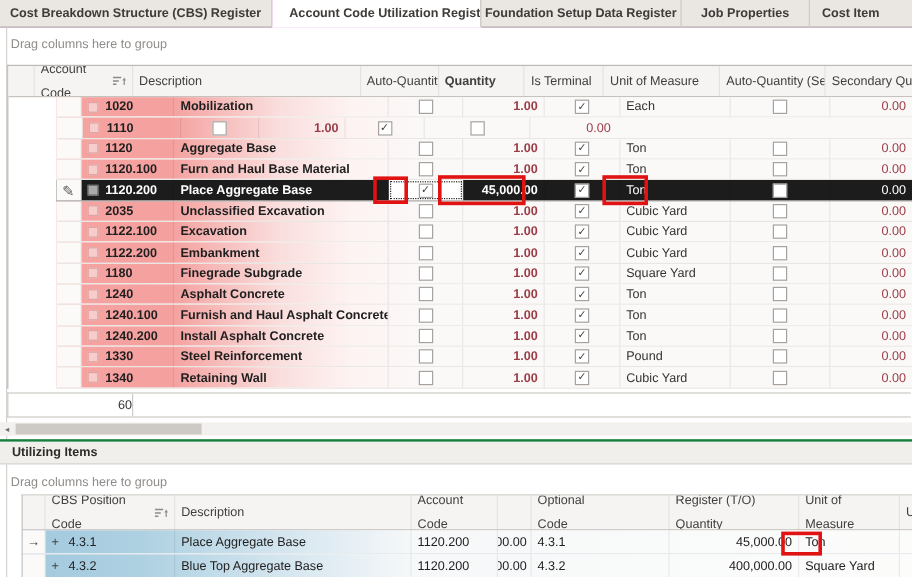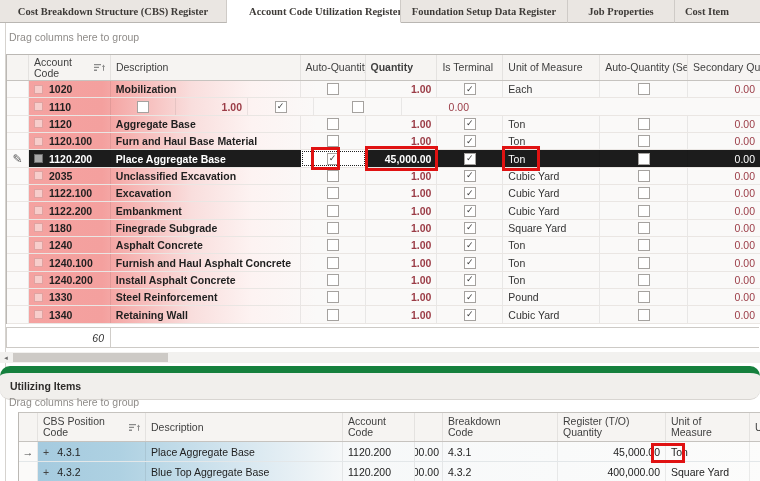--- a/index.html
+++ b/index.html
@@ -1,47 +1,47 @@
 <!DOCTYPE html>
 <html><head>
 <meta charset="utf-8">
 <style>
   * { box-sizing: border-box; margin: 0; padding: 0; }
   html,body { background:#fff; }
   body { font-family:"Liberation Sans", sans-serif; font-size:10.5px; color:#333; }
   #screen { position:relative; width:760px; height:481px; background:#fff; overflow:hidden; }
 
   
-  .tabbar { position:absolute; left:0; top:0; width:760px; height:23px; display:flex; background:#d946ef;font-family:Liberation Serif, serif; }
+  .tabbar { position:absolute; left:0; top:0; width:760px; height:23px; display:flex; background:#d946ef; }
   .tab { height:23px; display:flex; align-items:center; justify-content:center; font-weight:bold;
          color:#3E3B38; border-right:1px solid #CFCBC7; border-bottom:1px solid #B9B6B2;
          overflow:hidden; white-space:nowrap; background:#EAE6E2; padding:0 4px; }
   .tab.active { background:#fff; border-bottom:1px solid #fff; }
   .tab-close { display:inline-flex; width:13px; height:13px; border-radius:50%; background:#8A8886;
                color:#fff; font-size:8px; line-height:13px; align-items:center; justify-content:center;
                margin-left:10px; font-weight:bold; }
 
   
   .group-hint { position:absolute; color:#8F8C89; }
   .left-panel-border { position:absolute; left:5px; top:23px; width:1px; height:458px; background:#D6D3CF; }
 
   
   .cell { display:flex; align-items:center; padding:0 5px; border-right:1px solid rgba(0,0,0,0.07);
           overflow:hidden; white-space:nowrap; }
   .num { justify-content:flex-end; color:#9B3C46; }
   .center { justify-content:center; }
   .hdr { background:#F6F4F2; color:#3F3F3F; }
   .hdr .cell { align-items:center; }
-  .hdr-text { line-height:11px; }
+  .hdr-text { line-height:20px; }
 
   
   #top-grid { position:absolute; left:6px; top:54px; width:754px; border-top:1px solid #BBB8B4; border-left:1px solid #BBB8B4; }
   #top-grid .hdr { display:flex; height:26px; border-bottom:1px solid #C6C3BF; }
   .trow { display:flex; height:17.35px; border-bottom:1px solid #EAE6E3;
-          background:linear-gradient(to right,#F5A3A1 0px,#F4A09E 95px,#F9DEDD 185px,#FDF3F2 245px,#FAF9F8 310px,#FAF9F8 100%); }
+          background:linear-gradient(to right,#F5A3A1 0px,#F4A09E 95px,#F9DEDD 185px,#FDF3F2 245px,#FAF9F8 310px,#FAF9F8 100%);margin-left:40px; }
   .tc0{width:22px;} .tc1{width:82px;} .tc2{width:190px;} .tc3{width:65px;} .tc4{width:72px;font-weight:bold;}
   .tc5{width:66px;} .tc6{width:97px;} .tc7{width:88px;} .tc8{width:72px; border-right:none;}
   .ind { background:#FBFAF9; justify-content:center; padding:0; }
   .acct-text, .desc-text { font-weight:bold; color:#1F1F1F; }
   .expand-icon { width:9px; height:9px; border:1px solid #DFA3A1; background:#F7CDCB; margin-right:6px; flex:none; }
   .trow.selected { background:#1C1C1C; }
   .trow.selected .cell { color:#fff; }
   .trow.selected .acct-text, .trow.selected .desc-text { color:#fff; }
   .trow.selected .num { color:#fff; }
   .trow.selected .ind { background:#FBFAF9; color:#555; }
@@ -50,29 +50,29 @@
   .pencil { color:#555; font-size:12px; }
 
   .cb { width:12px; height:12px; border:1px solid #A5A29F; background:#fff; display:inline-flex;
         align-items:center; justify-content:center; flex:none; }
   .cb.checked::before { content:"✓"; font-size:9px; color:#3C3C3C; line-height:1; }
 
   
   #grid-footer { position:absolute; left:6px; top:327px; width:753px; height:21px; background:#fff;
                  border:1px solid #CDCAC6; border-right:none; display:flex; align-items:center; }
   #footer-count-cell { width:104px; height:100%; border-right:1px solid #D0CDC9; display:flex;
-                       align-items:center; justify-content:flex-end; padding-right:6px; color:#333;font-style:italic; }
+                       align-items:center; justify-content:flex-end; padding-right:0; color:#333; }
   #hscrollbar { position:absolute; left:0; top:352px; width:760px; height:11px; background:#F2F1EF; }
   .scroll-arrow { position:absolute; left:0; top:0; width:12px; height:11px; display:flex; align-items:center;
                   justify-content:center; color:#6B6B6B; font-size:7px; background:#F2F1EF; }
   .scroll-thumb { position:absolute; left:13px; top:1px; width:155px; height:9px; background:#CDCAC6; }
 
   
-  #utilizing-bar { position:absolute; left:0; top:366px; width:760px; height:34px; background:#F1EFEC;
-                   border-top:7px solid #15803d; border-bottom:1px solid #D8D5D1; display:flex; align-items:center;border-radius:10px; }
+  #utilizing-bar { position:absolute; left:0; top:366px; width:760px; height:21px; background:#F1EFEC;
+                   border-top:2px solid #15803d; border-bottom:1px solid #D8D5D1; display:flex; align-items:center; }
   #utilizing-title { font-weight:bold; color:#2E2C2A; margin-left:10px; }
 
   #bottom-grid { position:absolute; left:18px; top:412px; width:754px; border-top:1px solid #C6C3BF; border-left:1px solid #BBB8B4; }
   #bottom-grid .hdr { display:flex; height:29px; border-bottom:1px solid #C6C3BF; }
   .brow { display:flex; height:20px; border-bottom:1px solid #E3E7E9;
           background:linear-gradient(to right,#A3C9DE 0px,#AED1E2 100px,#D7E7F0 225px,#F6F8F9 325px,#FCFCFB 100%); }
   .bc0{width:19px;} .bc1{width:108px;} .bc2{width:197px;} .bc3{width:72px;} .bc4{width:28px;}
   .bc5{width:115px;} .bc6{width:108px;} .bc7{width:84px;} .bc8{flex:1; border-right:none;}
   .bc4 { justify-content:flex-end; padding:0 3px; }
   .brow .bc6 { justify-content:flex-end; color:#222; }
@@ -492,21 +492,21 @@
         </span>
       </div>
       <div class="cell bc2">
         <span class="hdr-text">Description</span>
       </div>
       <div class="cell bc3">
         <span class="hdr-text wrap48">Account Code</span>
       </div>
       <div class="cell bc4"></div>
       <div class="cell bc5">
-        <span class="hdr-text wrap45">Breakdown Code</span>
+        <span class="hdr-text wrap45">Optional Code</span>
       </div>
       <div class="cell bc6">
         <span class="hdr-text wrap70">Register (T/O) Quantity</span>
       </div>
       <div class="cell bc7">
         <span class="hdr-text wrap45">Unit of Measure</span>
       </div>
       <div class="cell bc8">
         <span class="hdr-text">Unit</span>
       </div>

